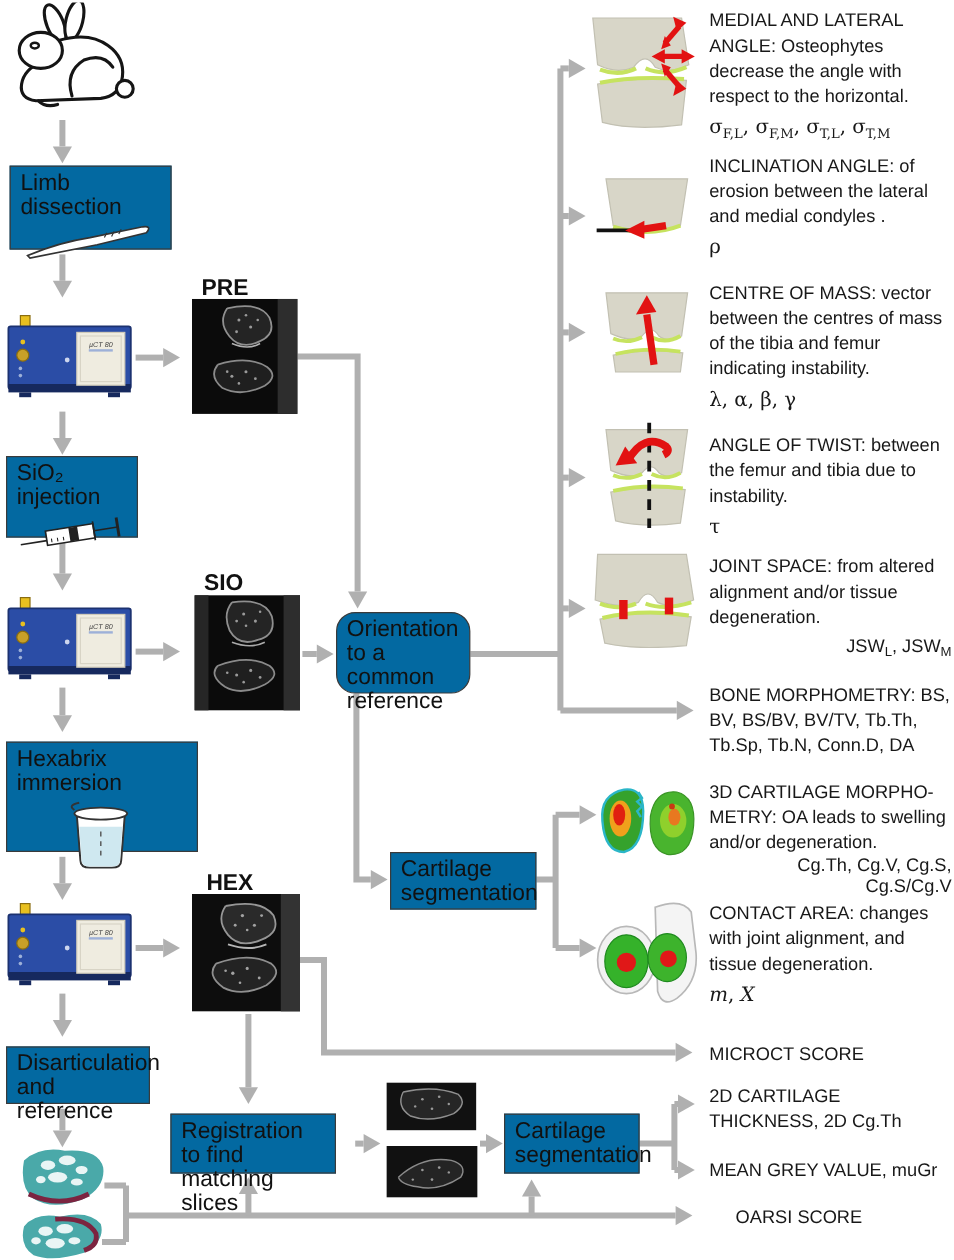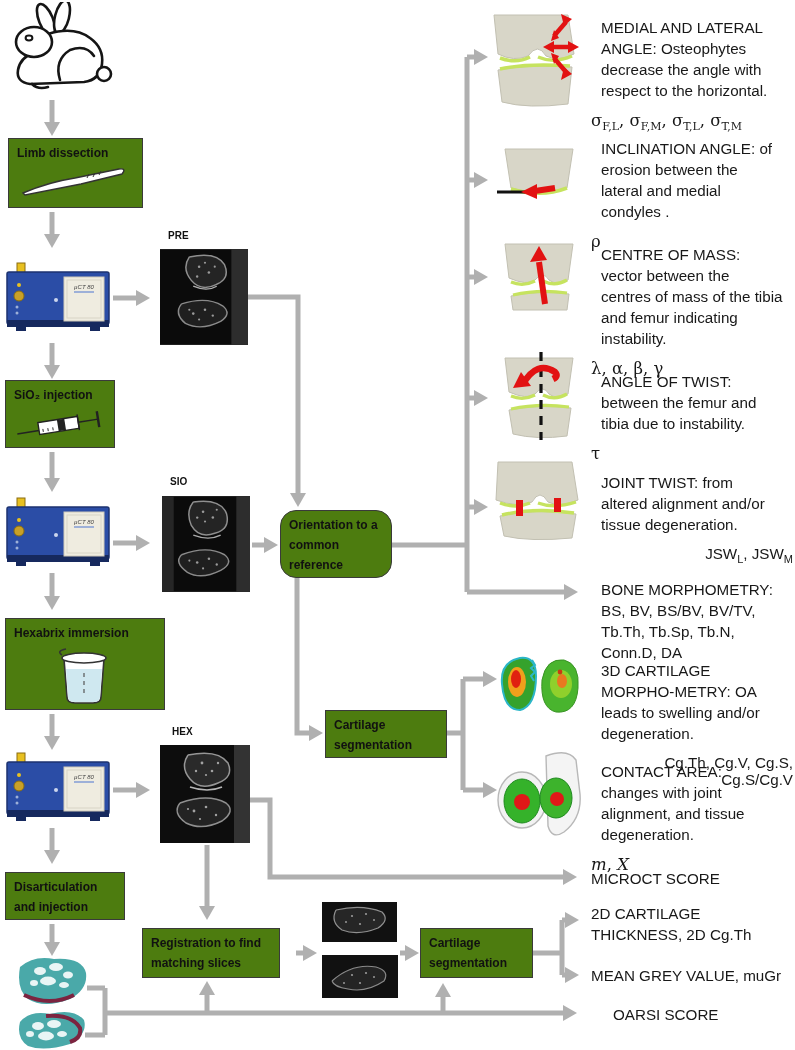--- a/index.html
+++ b/index.html
@@ -1,23 +1,23 @@
 <!DOCTYPE html>
 <html><head>
 <meta charset="utf-8">
 <style>
   html,body{margin:0;padding:0;background:#fff;}
   #canvas{position:relative;width:795px;height:1050px;background:#fff;overflow:hidden;
           font-family:"Liberation Sans",sans-serif;color:#181818;}
   .abs{position:absolute;}
-  .box{position:absolute;border:1.6px solid #3a3a3a;background:#4d7c0f;font-size:12px;
-       line-height:20px;padding:4px 8px;color:#111;box-sizing:border-box;font-weight:bold;}
-  .scanlabel{position:absolute;font-weight:bold;font-size:10px;color:#111;}
+  .box{position:absolute;border:1.6px solid #3a3a3a;background:#0369a1;font-size:19px;
+       line-height:20px;padding:4px 8px;color:#111;box-sizing:border-box;}
+  .scanlabel{position:absolute;font-weight:bold;font-size:19px;color:#111;}
   .outcome{position:absolute;left:591px;width:202px;}
-  .ot{margin:10px;font-size:15.2px;line-height:21px;}
+  .ot{margin:0;font-size:15.2px;line-height:21px;}
   .osym{margin:5px 0 0;font-size:16.5px;font-family:"DejaVu Serif",serif;}
   .osym sub{font-size:11px;}
   .sans-sym{font-family:"Liberation Sans",sans-serif;font-size:15.2px;text-align:right;}
   .score{position:absolute;left:591px;width:204px;font-size:15.2px;line-height:21px;}
   svg{display:block;}
 </style>
 </head>
 <body>
 
 <div id="canvas">
@@ -146,21 +146,21 @@
     <svg width="70" height="62" viewBox="0 0 70 62" style="margin:2px 0 0 34px">
       <path d="M16,14 L19,52 Q19,58 27,58 L45,58 Q53,58 53,52 L56,14" fill="#fff" stroke="#333" stroke-width="1.6"></path>
       <path d="M18,24 L20,52 Q20,57 27,57 L45,57 Q52,57 52,52 L54,24 Z" fill="#cfe8f0" stroke="none"></path>
       <ellipse cx="36" cy="13" rx="22" ry="5" fill="#fff" stroke="#333" stroke-width="1.6"></ellipse>
       <path d="M14,10 q-6,-4 4,-6" fill="none" stroke="#333" stroke-width="1.6"></path>
       <path d="M36,28 v4 M36,36 v4 M36,44 v4" stroke="#555" stroke-width="1.2"></path>
     </svg>
   </div>
 
   <div class="box" style="left:5px;top:872px;width:120px;height:48px;">
-    <span>Disarticulation and injection</span>
+    <span>Disarticulation and reference</span>
   </div>
 
   <svg class="abs" style="left:4px;top:260px" width="110" height="80" viewBox="0 0 110 80">
     <rect x="13" y="3" width="8" height="10" fill="#e8c020" stroke="#8a6d10" stroke-width="1"></rect>
     <rect x="3" y="12" width="102" height="52" rx="2" fill="#2b4da6" stroke="#1c3270" stroke-width="1.5"></rect>
     <rect x="3" y="60" width="102" height="7" fill="#16295e"></rect>
     <rect x="12" y="67" width="10" height="4" fill="#16295e"></rect> 
       <rect x="86" y="67" width="10" height="4" fill="#16295e"></rect>
     <rect x="60" y="17" width="40" height="44" fill="#efece0" stroke="#cfcaba" stroke-width="1"></rect>
     <rect x="63" y="20" width="34" height="38" fill="none" stroke="#d8d4c6" stroke-width="1"></rect>
@@ -413,21 +413,21 @@
   </div>
   <div class="outcome" style="top:234px;">
     <p class="ot">CENTRE OF MASS: vector between the centres of mass of the tibia and femur indicating instability.</p>
     <p class="osym">λ, α, β, γ</p>
   </div>
   <div class="outcome" style="top:361px;">
     <p class="ot">ANGLE OF TWIST: between the femur and tibia due to instability.</p>
     <p class="osym">τ</p>
   </div>
   <div class="outcome" style="top:462px;">
-    <p class="ot">JOINT TWIST: from altered alignment and/or tissue degeneration.</p>
+    <p class="ot">JOINT SPACE: from altered alignment and/or tissue degeneration.</p>
     <p class="osym sans-sym">JSW<sub>L</sub>, JSW<sub>M</sub></p>
   </div>
   <div class="outcome" style="top:569px;">
     <p class="ot">BONE MORPHOMETRY: BS, BV, BS/BV, BV/TV, Tb.Th, Tb.Sp, Tb.N, Conn.D, DA</p>
   </div>
   <div class="outcome" style="top:650px;">
     <p class="ot">3D CARTILAGE MORPHO-METRY: OA leads to swelling and/or degeneration.</p>
     <p class="osym sans-sym" style="margin-top:0;">Cg.Th, Cg.V, Cg.S, Cg.S/Cg.V</p>
   </div>
   <div class="outcome" style="top:751px;">

